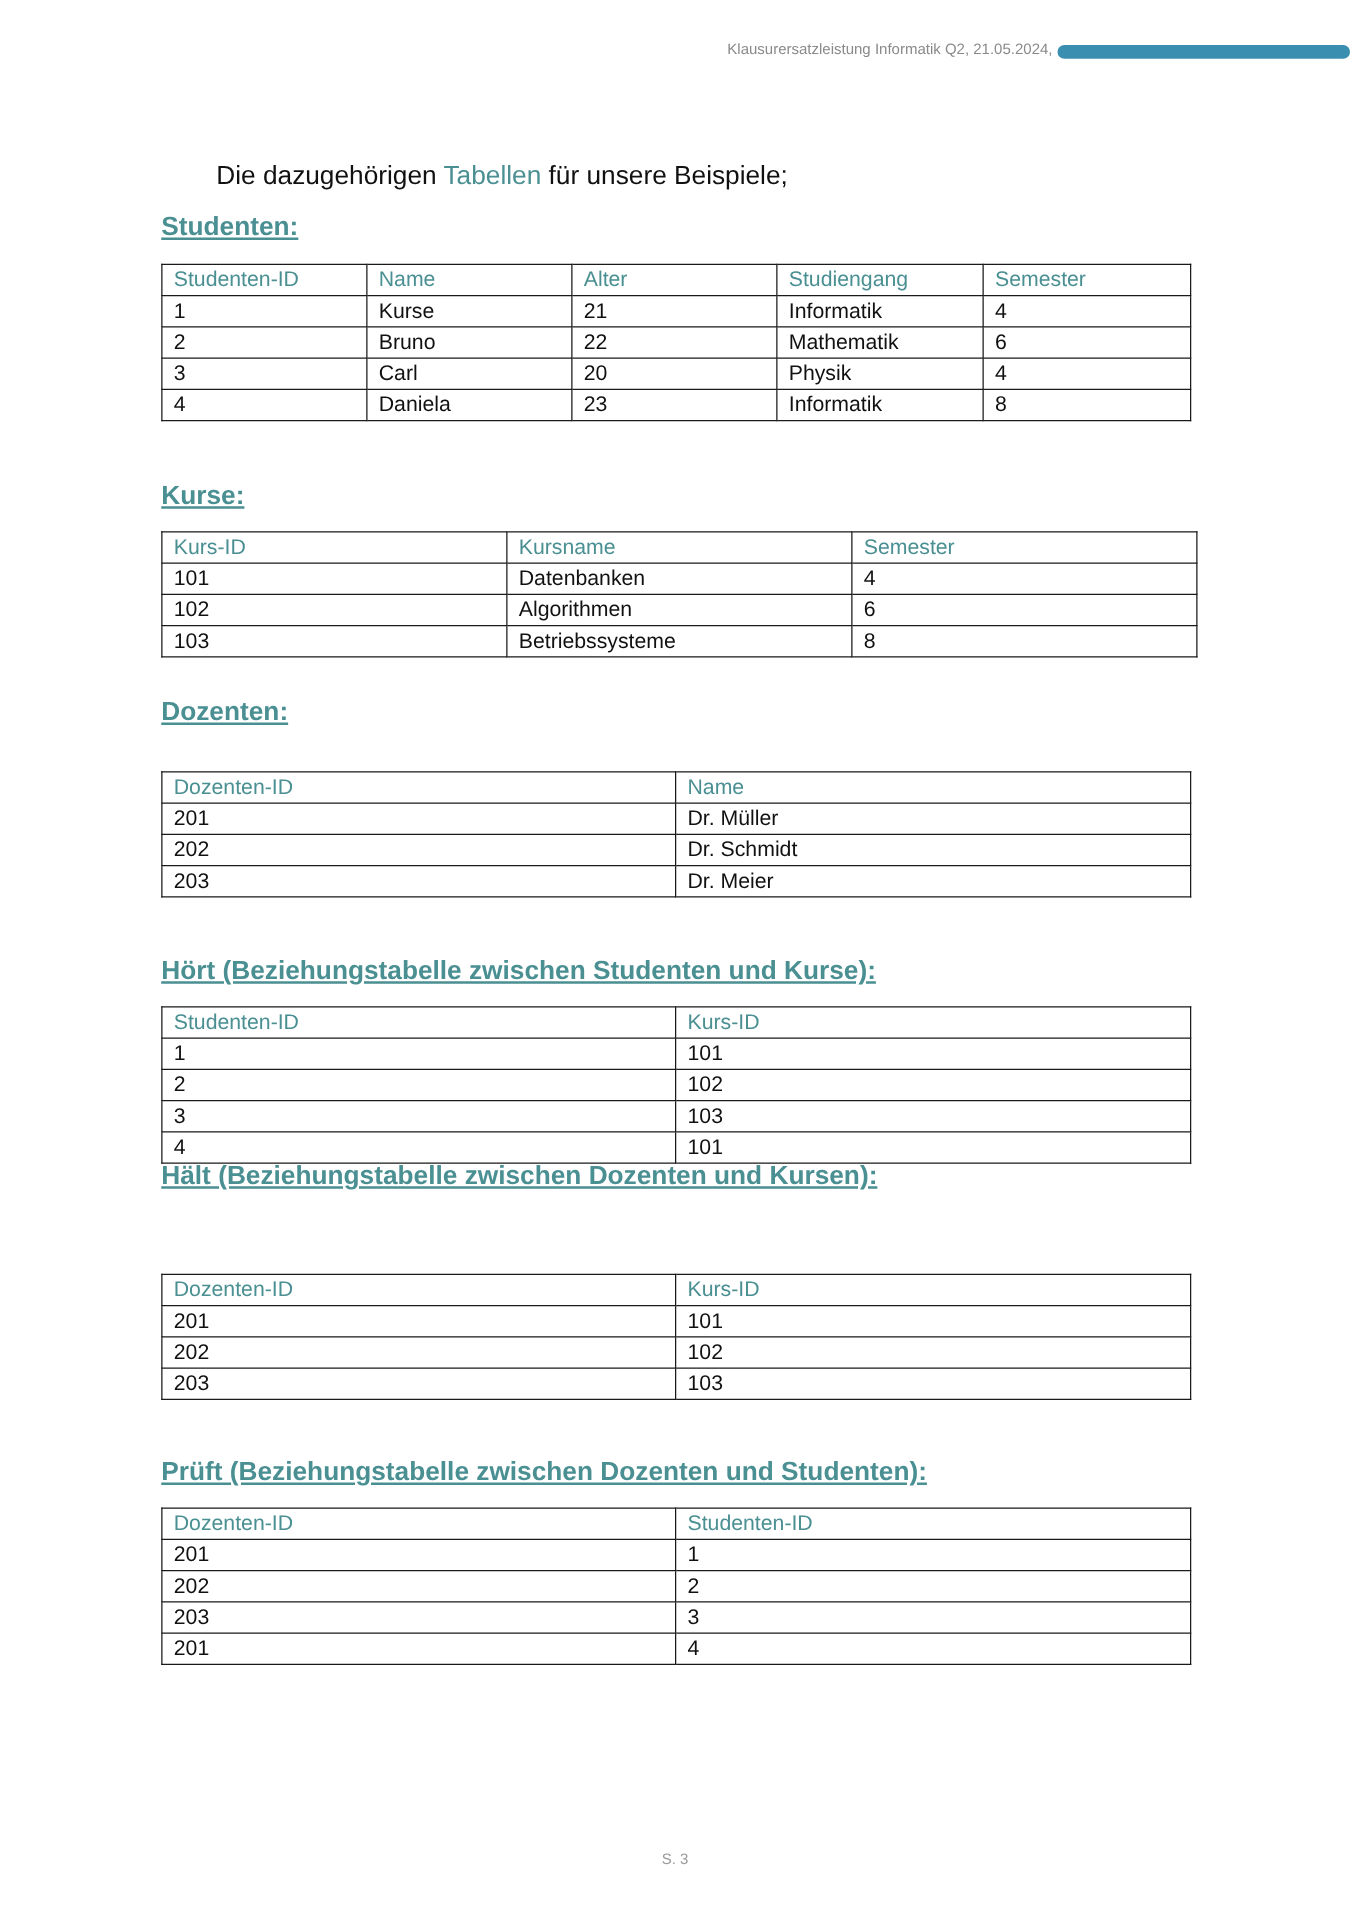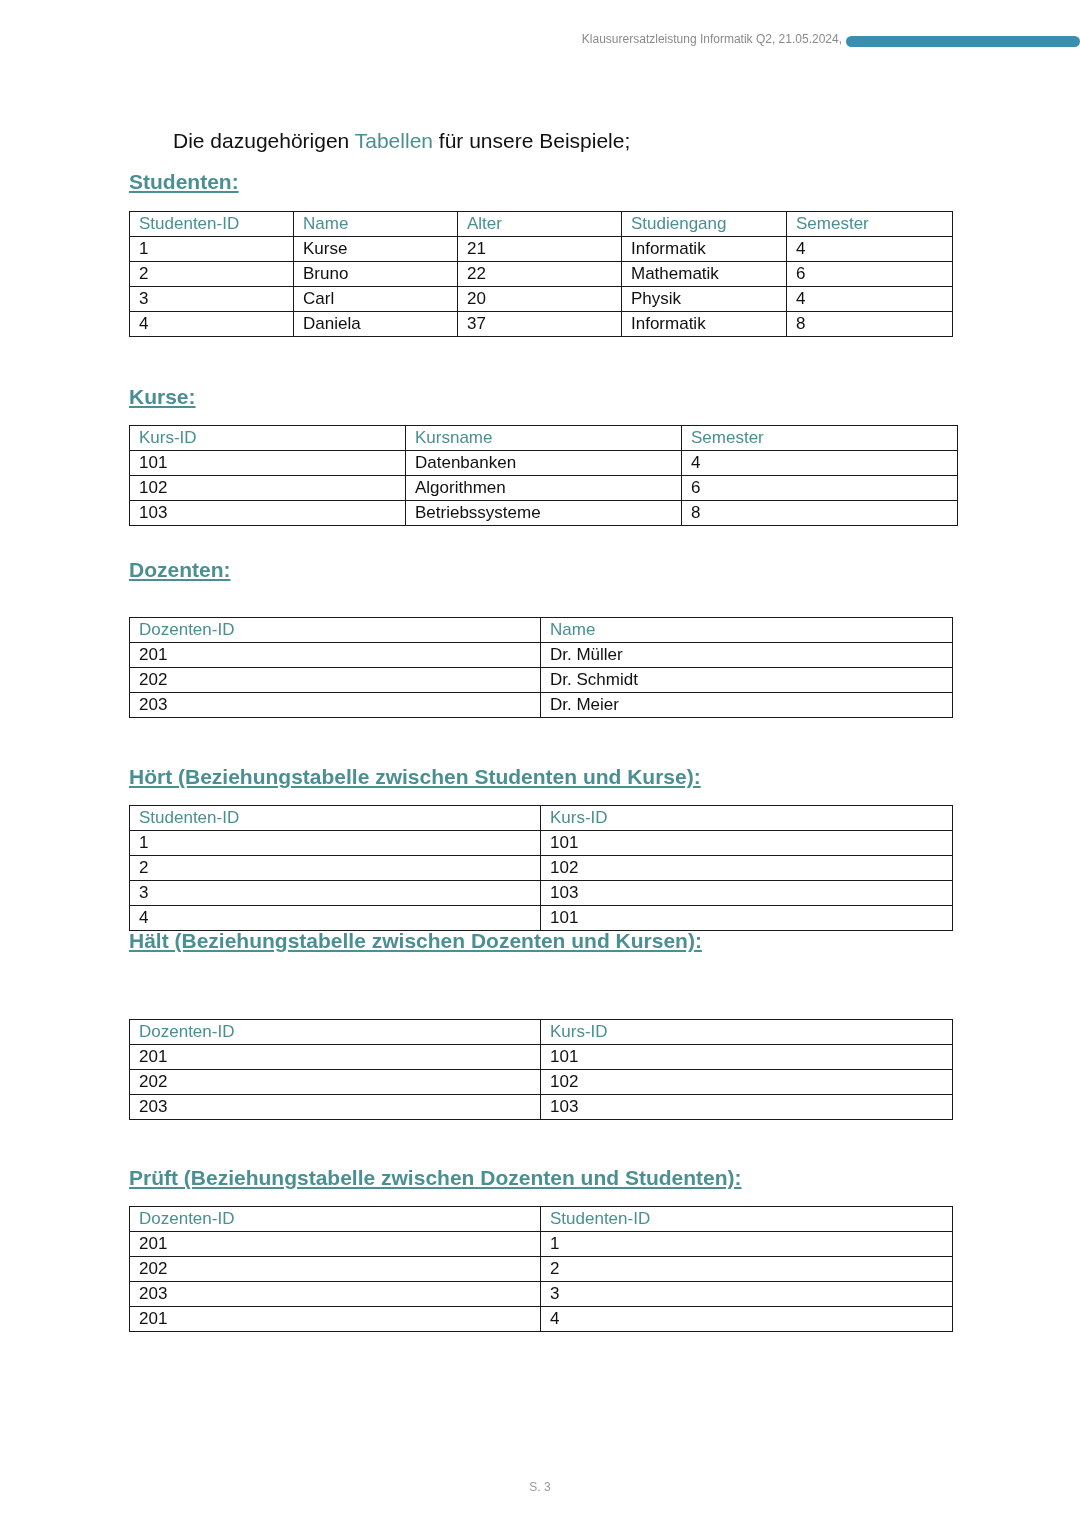--- a/index.html
+++ b/index.html
@@ -136,21 +136,21 @@
     <tr>
       <td>3</td>
       <td>Carl</td>
       <td>20</td>
       <td>Physik</td>
       <td>4</td>
     </tr>
     <tr>
       <td>4</td>
       <td>Daniela</td>
-      <td>37</td>
+      <td>23</td>
       <td>Informatik</td>
       <td>8</td>
     </tr>
   </tbody>
 </table>
 
 <div class="section-title" style="top:385px;">Kurse:</div>
 <table class="data" style="top:425px; width:828px;">
   <colgroup>
       <col style="width:276px">

